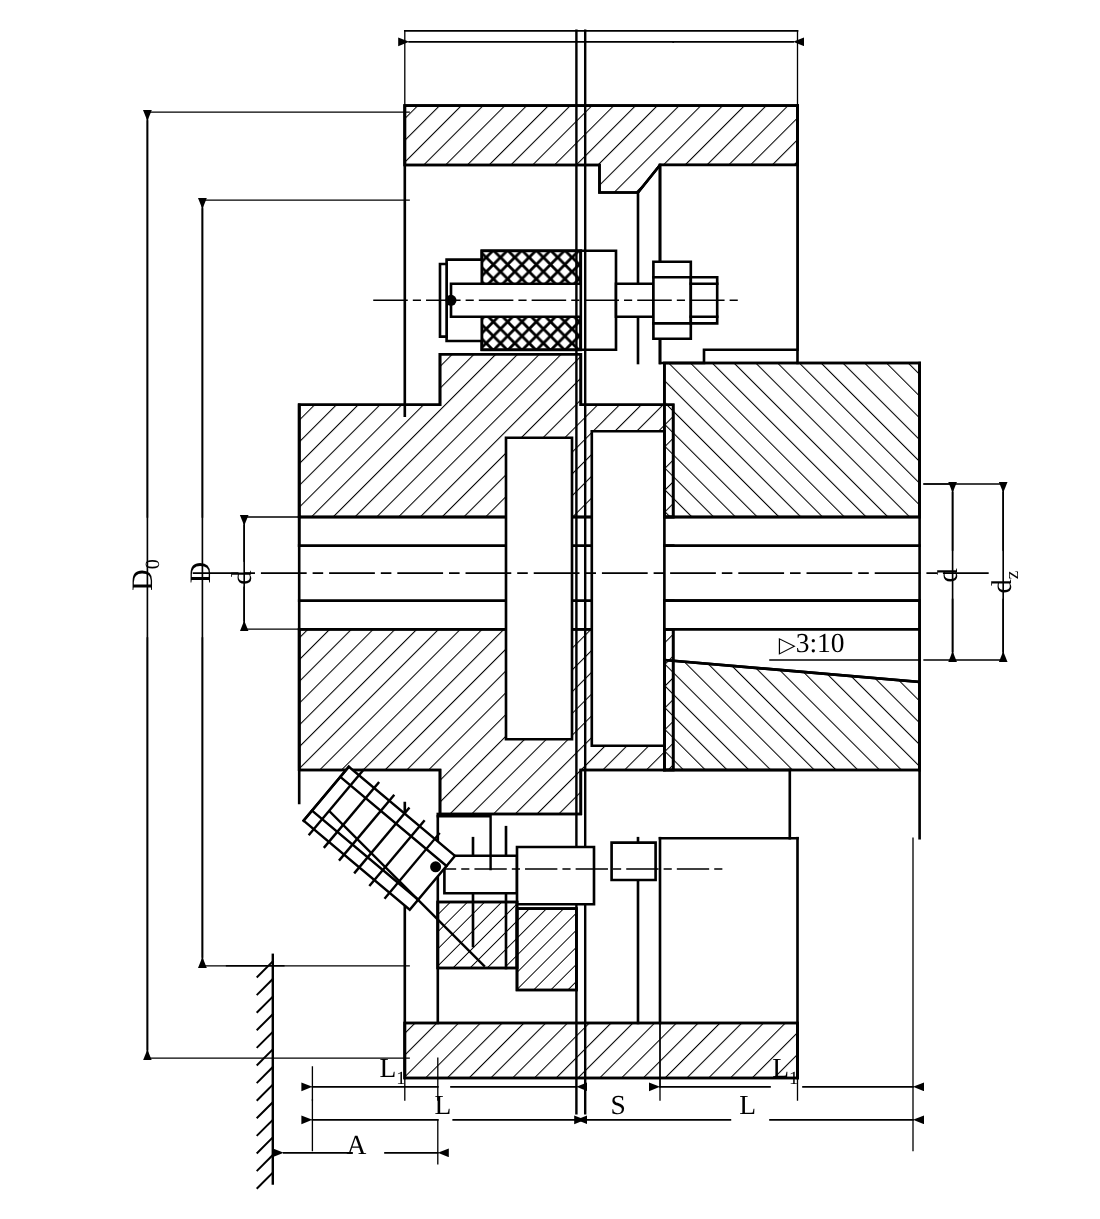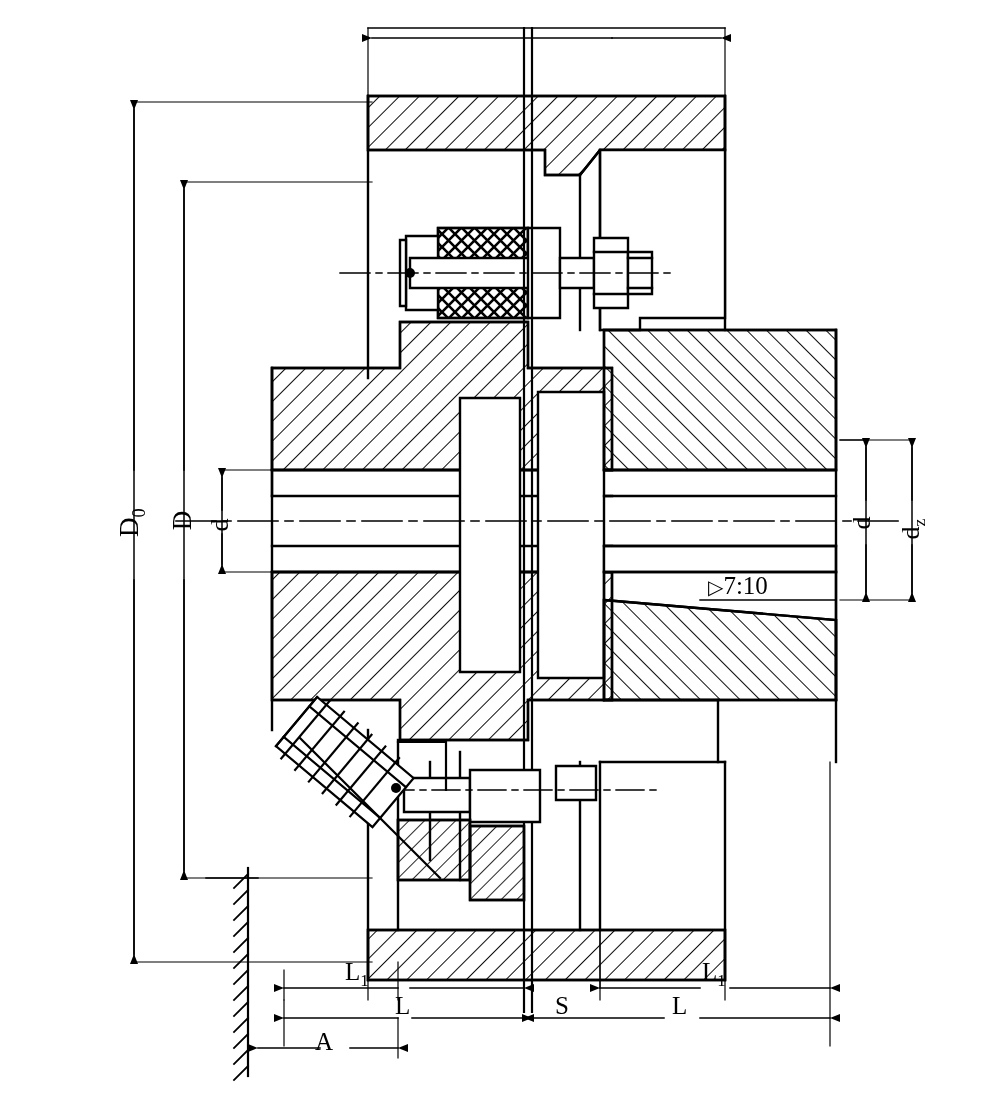--- a/index.html
+++ b/index.html
@@ -308,21 +308,21 @@
 
 <div class="lbl rot" style="left:822px; top:508px; width:80px; text-align:center; font-size:26px;">
   <span>d</span>
 </div>
 
 <div class="lbl rot" style="left:868px; top:512px; width:90px; text-align:center; font-size:26px;">
   <span>d</span><span class="sub">z</span>
 </div>
 
 <div class="lbl" style="left:708px; top:572px; font-size:25px;">
-  <span style="font-size:20px;">▷</span><span>7:10</span>
+  <span style="font-size:20px;">▷</span><span>3:10</span>
 </div>
 
 <div class="lbl" style="left:345px; top:958px; font-size:25px;">
   <span>L</span><span class="sub">1</span>
 </div>
 
 <div class="lbl" style="left:395px; top:992px; font-size:25px;">
   <span>L</span>
 </div>
 

